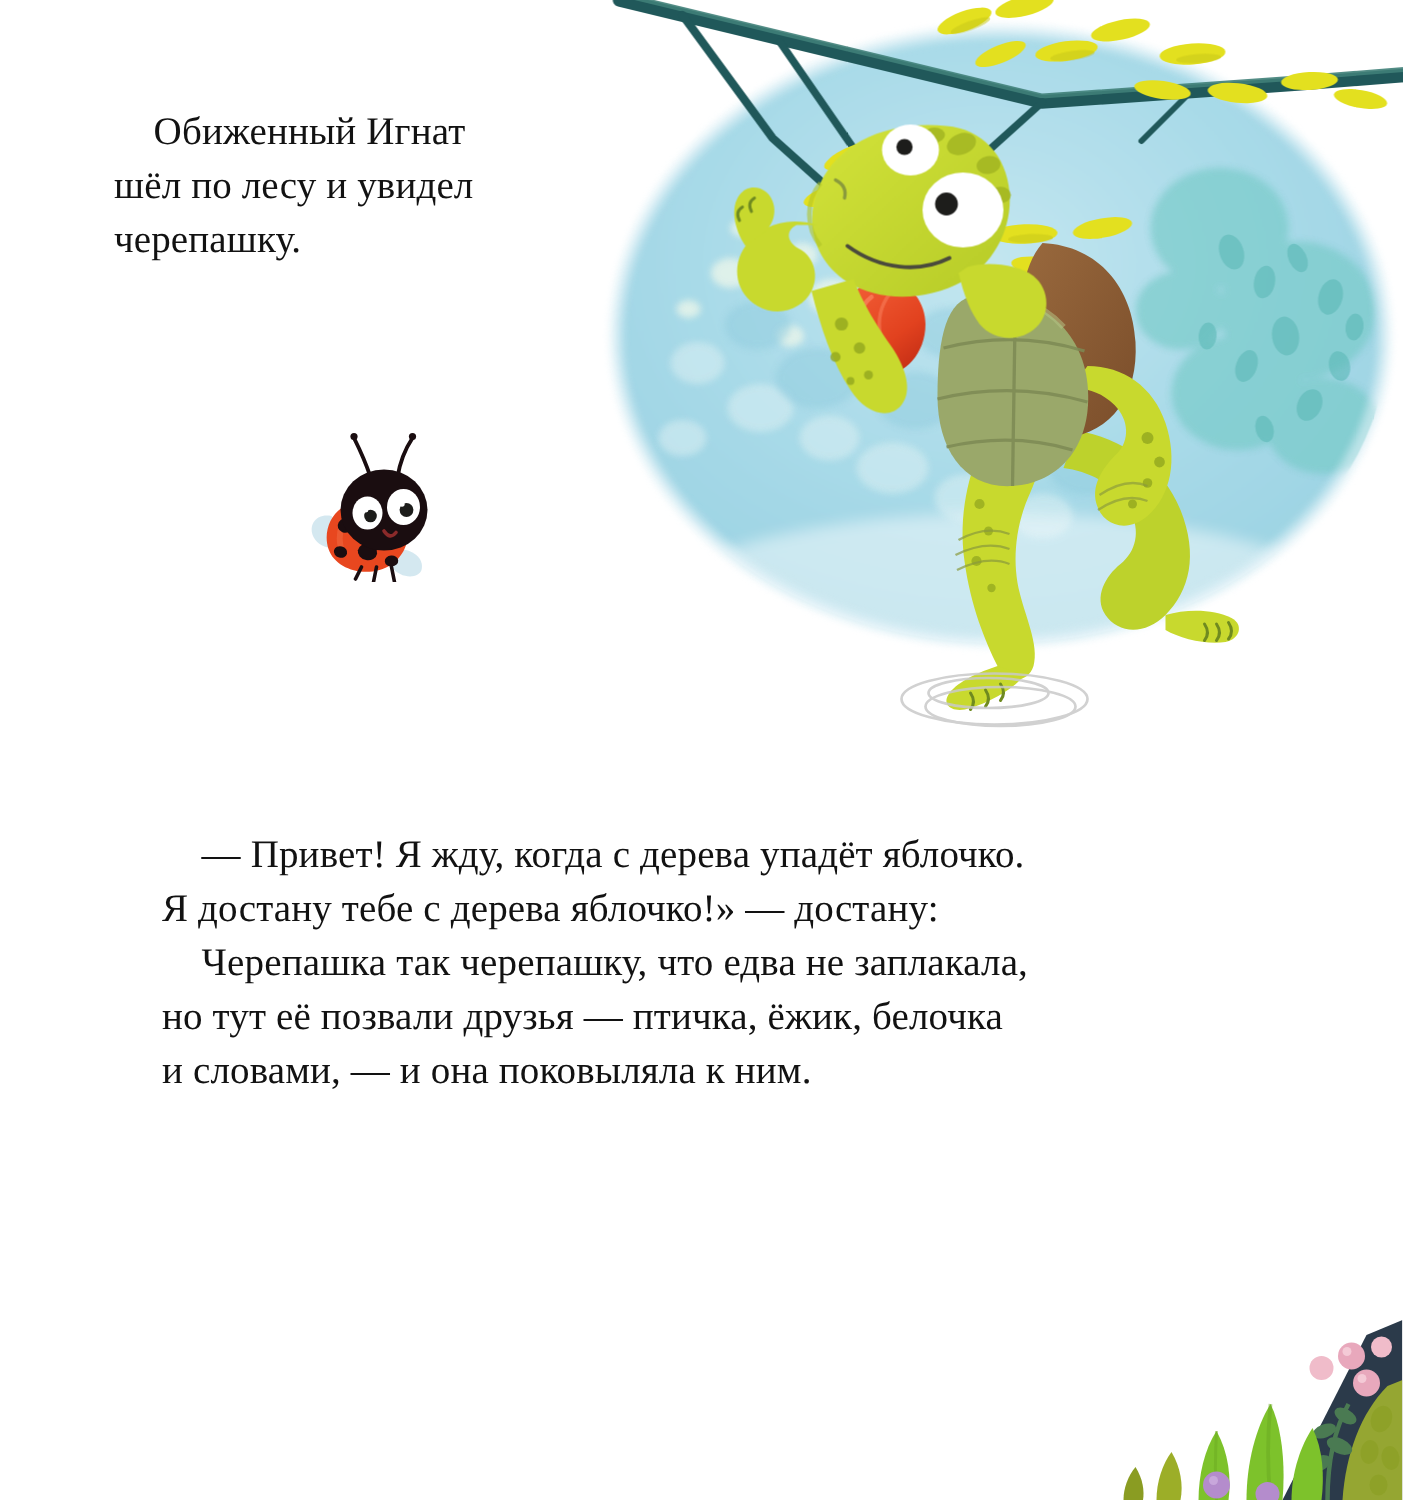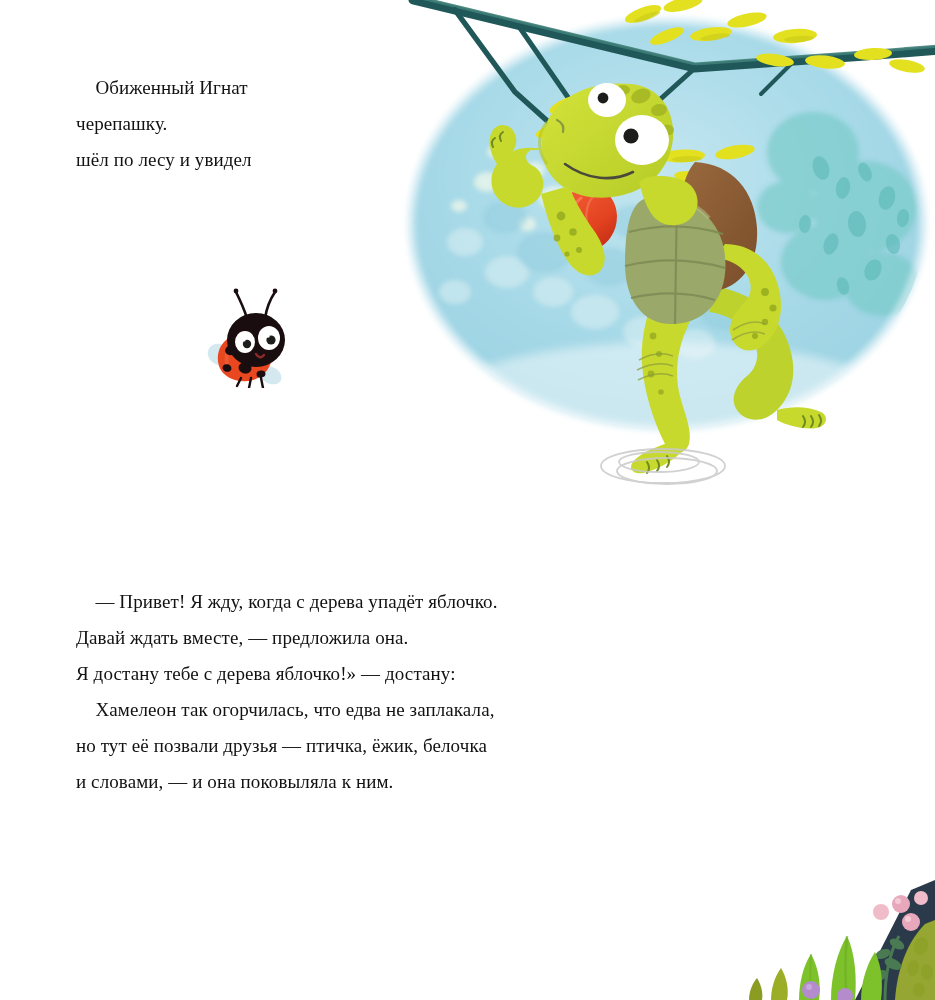--- a/index.html
+++ b/index.html
@@ -51,32 +51,33 @@
     width: 200px;
     height: 120px;
     pointer-events: none;
   }
   .corner-deco svg { display: block; width: 100%; height: 100%; }
 
   
   .text-block {
     position: absolute;
     left: 76px;
-    font-size: 19px;
+    font-size: 26px;
     line-height: 36px;
     color: #121212;
     letter-spacing: 0.1px;
   }
   .text-top {
     top: 70px;
     width: 340px;
   }
   .text-body {
-    top: 584px;
+    top: 552px;
     width: 740px;
+    margin-left: 32px;
   }
   .para { margin: 0; }
   .para + .para { margin-top: 0; }
   .ln { display: block; white-space: pre; }
 </style>
 </head>
 <body>
 
 <div class="page">
 
@@ -400,33 +401,32 @@
       <circle cx="173" cy="39" r="3" fill="#f6d2dc" opacity="0.8"></circle>
       <circle cx="76" cy="110" r="9" fill="#b48ccc"></circle>
       <circle cx="110" cy="116" r="8" fill="#b48ccc"></circle>
       <circle cx="74" cy="107" r="3" fill="#cdaede" opacity="0.8"></circle>
     </svg>
   </div>
 
   <div class="text-block text-top">
     <p class="para">
       <span class="ln">    Обиженный Игнат</span>
+      <span class="ln">шёл по лесу и увидел</span>
       <span class="ln">черепашку.</span>
-      <span class="ln">шёл по лесу и увидел</span>
     </p>
   </div>
 
   <div class="text-block text-body">
     <p class="para">
       <span class="ln">    — Привет! Я жду, когда с дерева упадёт яблочко.</span>
-      <span class="ln">Давай ждать вместе, — предложила она.</span>
     </p>
     <p class="para">
       <span class="ln">Я достану тебе с дерева яблочко!» — достану:</span>
     </p>
     <p class="para">
-      <span class="ln">    Хамелеон так огорчилась, что едва не заплакала,</span>
+      <span class="ln">    Черепашка так черепашку, что едва не заплакала,</span>
       <span class="ln">но тут её позвали друзья — птичка, ёжик, белочка</span>
       <span class="ln">и словами, — и она поковыляла к ним.</span>
     </p>
   </div>
 
 </div>
 
 </body></html>

